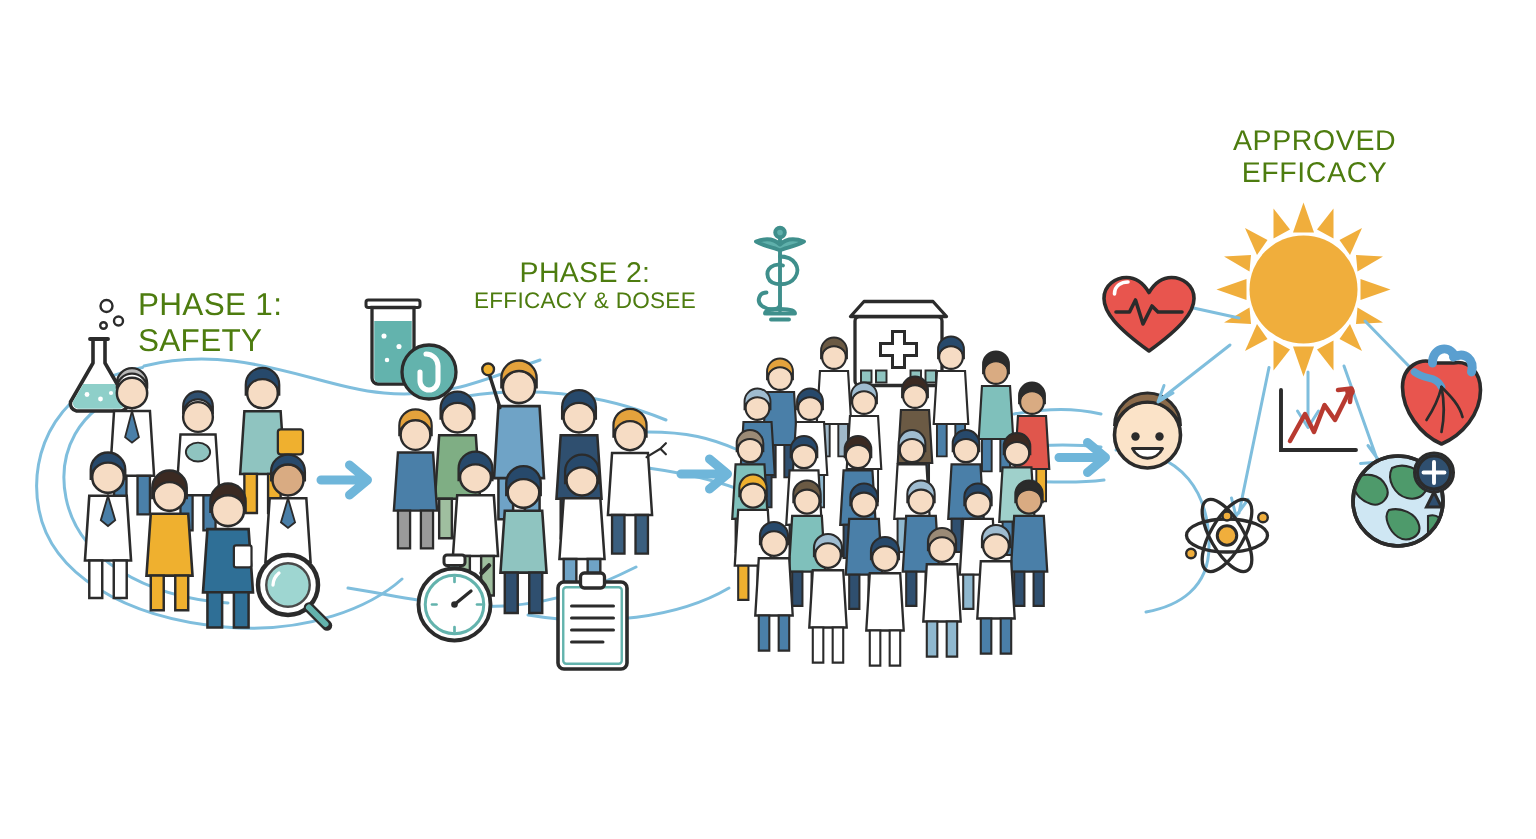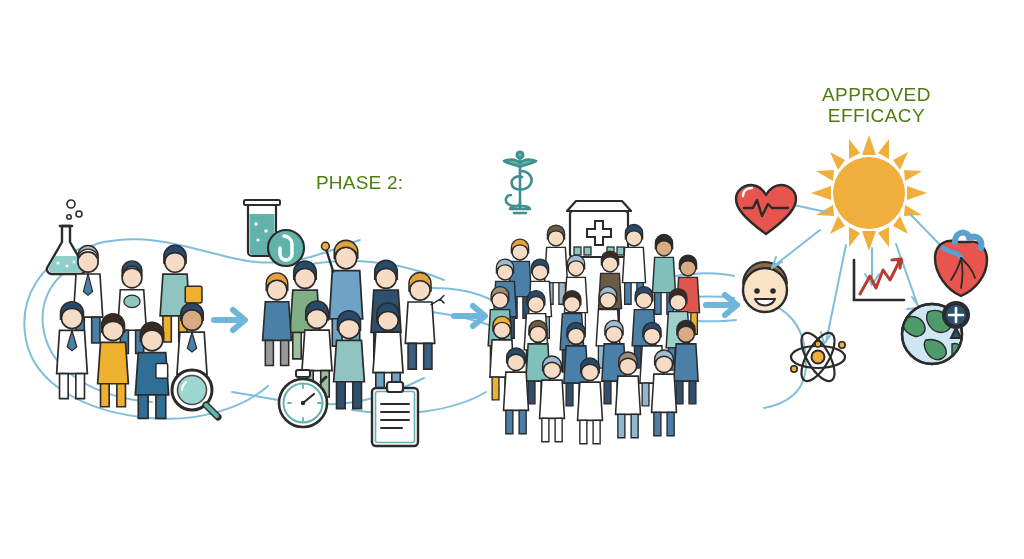--- a/index.html
+++ b/index.html
@@ -539,23 +539,28 @@
       <path d="M6,-26 C14,-30 20,-24 18,-16" fill="none" stroke="#5a9fd0" stroke-width="6" stroke-linecap="round"></path>
       <path d="M-20,-16 C-12,-10 -6,-14 -2,-6" fill="none" stroke="#5a9fd0" stroke-width="5" stroke-linecap="round"></path>
       <g fill="none" stroke="#2b2b2b" stroke-width="1.8" stroke-linecap="round">
         <path d="M-2,-6 C-4,2 -8,10 -12,16"></path>
         <path d="M-2,-6 C4,0 10,6 12,14"></path>
         <path d="M-2,-6 C0,4 0,14 -2,24"></path>
       </g>
     </g>
   </svg>
 
+  <div class="lbl" id="phase1-label">
+    <span class="t1">PHASE 1:</span>
+    <span class="t2">SAFETY</span>
+  </div>
 
   <div class="lbl" id="phase2-label">
     <span class="t1">PHASE 2:</span>
+    <span class="t2">EFFICACY &amp; DOSEE</span>
   </div>
 
   <div class="lbl" id="phase3-label">
   </div>
 
   <div class="lbl" id="approved-label">
     <span class="t1">APPROVED</span>
     <span class="t2">EFFICACY</span>
   </div>
 

